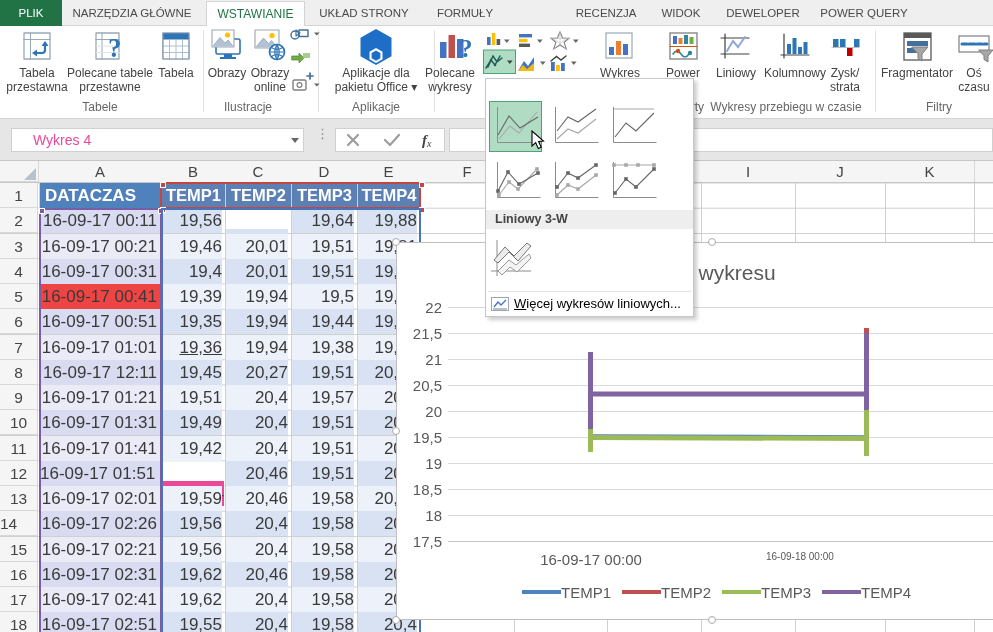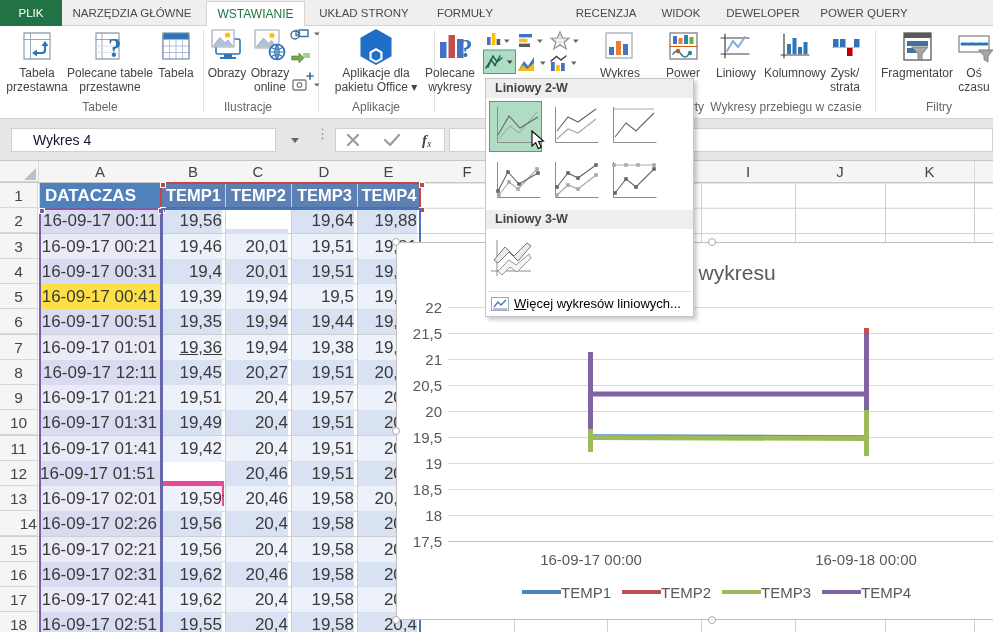--- a/index.html
+++ b/index.html
@@ -212,21 +212,21 @@
 </g>
 
 <g transform="translate(539,10)">
 <rect x="0" y="0" width="30" height="16" fill="#fff" stroke="#7f7f7f" stroke-width="1.2"></rect>
 <path d="M3 8 h5 M10 8 h6 M18 8 h5 M25 8 h3" stroke="#2e75b6" stroke-width="3"></path>
 <path d="M20 14 h14 l-5 6 v6 l-4 -2.5 v-3.5 z" fill="#a6a6a6" stroke="#7f7f7f"></path>
 </g>
 </g>
     </svg>
 <div class="abs" style="left:0;top:119px;width:993px;height:42px;background:#e6e6e6;border-bottom:1px solid #c6c6c6;box-sizing:border-box;"></div>
-<div class="abs" style="left:11px;top:128px;width:265px;height:24px;background:#fff;border:1px solid #d0d0d0;box-sizing:border-box;font-size:14px;color:#0f172a;line-height:22px;padding-left:21px;">Wykres 4</div>
+<div class="abs" style="left:11px;top:128px;width:293px;height:24px;background:#fff;border:1px solid #d0d0d0;box-sizing:border-box;font-size:14px;color:#ec4899;line-height:22px;padding-left:21px;">Wykres 4</div>
 <div class="abs" style="left:291px;top:138px;width:0;height:0;border-left:4px solid transparent;border-right:4px solid transparent;border-top:5px solid #666;"></div>
 <div class="abs" style="left:316px;top:131px;width:3px;height:18px;color:#8a8a8a;font-size:13px;line-height:6px;">⋮</div>
 <div class="abs" style="left:335px;top:128px;width:110px;height:24px;background:#fff;border:1px solid #d0d0d0;box-sizing:border-box;"></div>
 <svg class="abs" style="left:335px;top:128px;" width="110" height="24" viewBox="0 0 110 24">
 <path d="M13 7 L23 17 M23 7 L13 17" stroke="#9d9d9d" stroke-width="2.2" stroke-linecap="round"></path>
 <path d="M50 12 L55 17 L64 7" stroke="#9d9d9d" stroke-width="2.2" fill="none" stroke-linecap="round" stroke-linejoin="round"></path>
 <text x="87" y="17" font-size="15" font-style="italic" font-weight="bold" fill="#444" font-family="Liberation Serif,serif">f</text>
 <text x="92" y="19" font-size="10" font-style="italic" fill="#444" font-family="Liberation Serif,serif">x</text>
 </svg>
 <div class="abs" style="left:449px;top:128px;width:544px;height:24px;background:#fff;border:1px solid #d0d0d0;box-sizing:border-box;"></div>
@@ -284,21 +284,21 @@
 <div class="abs" style="left:0;top:258.8px;width:38px;height:25.25px;background:#f5f5f5;border-right:1px solid #d8d8d8;border-bottom:1px solid #d8d8d8;box-sizing:border-box;font-size:15.5px;color:#444;text-align:center;line-height:25.25px;">4</div>
 <div class="abs" style="left:0;top:284.0px;width:38px;height:25.25px;background:#f5f5f5;border-right:1px solid #d8d8d8;border-bottom:1px solid #d8d8d8;box-sizing:border-box;font-size:15.5px;color:#444;text-align:center;line-height:25.25px;">5</div>
 <div class="abs" style="left:0;top:309.2px;width:38px;height:25.25px;background:#f5f5f5;border-right:1px solid #d8d8d8;border-bottom:1px solid #d8d8d8;box-sizing:border-box;font-size:15.5px;color:#444;text-align:center;line-height:25.25px;">6</div>
 <div class="abs" style="left:0;top:334.5px;width:38px;height:25.25px;background:#f5f5f5;border-right:1px solid #d8d8d8;border-bottom:1px solid #d8d8d8;box-sizing:border-box;font-size:15.5px;color:#444;text-align:center;line-height:25.25px;">7</div>
 <div class="abs" style="left:0;top:359.8px;width:38px;height:25.25px;background:#f5f5f5;border-right:1px solid #d8d8d8;border-bottom:1px solid #d8d8d8;box-sizing:border-box;font-size:15.5px;color:#444;text-align:center;line-height:25.25px;">8</div>
 <div class="abs" style="left:0;top:385.0px;width:38px;height:25.25px;background:#f5f5f5;border-right:1px solid #d8d8d8;border-bottom:1px solid #d8d8d8;box-sizing:border-box;font-size:15.5px;color:#444;text-align:center;line-height:25.25px;">9</div>
 <div class="abs" style="left:0;top:410.2px;width:38px;height:25.25px;background:#f5f5f5;border-right:1px solid #d8d8d8;border-bottom:1px solid #d8d8d8;box-sizing:border-box;font-size:15.5px;color:#444;text-align:center;line-height:25.25px;">10</div>
 <div class="abs" style="left:0;top:435.5px;width:38px;height:25.25px;background:#f5f5f5;border-right:1px solid #d8d8d8;border-bottom:1px solid #d8d8d8;box-sizing:border-box;font-size:15.5px;color:#444;text-align:center;line-height:25.25px;">11</div>
 <div class="abs" style="left:0;top:460.8px;width:38px;height:25.25px;background:#f5f5f5;border-right:1px solid #d8d8d8;border-bottom:1px solid #d8d8d8;box-sizing:border-box;font-size:15.5px;color:#444;text-align:center;line-height:25.25px;">12</div>
 <div class="abs" style="left:0;top:486.0px;width:38px;height:25.25px;background:#f5f5f5;border-right:1px solid #d8d8d8;border-bottom:1px solid #d8d8d8;box-sizing:border-box;font-size:15.5px;color:#444;text-align:center;line-height:25.25px;">13</div>
-<div class="abs" style="left:0;top:511.2px;width:38px;height:25.25px;background:#f5f5f5;border-right:1px solid #d8d8d8;border-bottom:1px solid #d8d8d8;box-sizing:border-box;font-size:15.5px;color:#444;text-align:right;line-height:25.25px;">14</div>
+<div class="abs" style="left:0;top:511.2px;width:38px;height:25.25px;background:#f5f5f5;border-right:1px solid #d8d8d8;border-bottom:1px solid #d8d8d8;box-sizing:border-box;font-size:15.5px;color:#444;text-align:left;line-height:25.25px;">14</div>
 <div class="abs" style="left:0;top:536.5px;width:38px;height:25.25px;background:#f5f5f5;border-right:1px solid #d8d8d8;border-bottom:1px solid #d8d8d8;box-sizing:border-box;font-size:15.5px;color:#444;text-align:center;line-height:25.25px;">15</div>
 <div class="abs" style="left:0;top:561.8px;width:38px;height:25.25px;background:#f5f5f5;border-right:1px solid #d8d8d8;border-bottom:1px solid #d8d8d8;box-sizing:border-box;font-size:15.5px;color:#444;text-align:center;line-height:25.25px;">16</div>
 <div class="abs" style="left:0;top:587.0px;width:38px;height:25.25px;background:#f5f5f5;border-right:1px solid #d8d8d8;border-bottom:1px solid #d8d8d8;box-sizing:border-box;font-size:15.5px;color:#444;text-align:center;line-height:25.25px;">17</div>
 <div class="abs" style="left:0;top:612.2px;width:38px;height:25.25px;background:#f5f5f5;border-right:1px solid #d8d8d8;border-bottom:1px solid #d8d8d8;box-sizing:border-box;font-size:15.5px;color:#444;text-align:center;line-height:25.25px;">18</div>
 <div class="cell" style="left:40px;top:183.0px;width:120px;height:25px;background:#4f81bd;color:#fff;font-weight:bold;font-size:17px;padding-left:5px;box-sizing:border-box;">DATACZAS</div>
 <div class="cell" style="left:162px;top:183.0px;width:63px;height:25px;background:#5c80b4;color:#fff;font-weight:bold;font-size:16.5px;text-align:center;">TEMP1</div>
 <div class="cell" style="left:226px;top:183.0px;width:65px;height:25px;background:#5c80b4;color:#fff;font-weight:bold;font-size:16.5px;text-align:center;">TEMP2</div>
 <div class="cell" style="left:292px;top:183.0px;width:65px;height:25px;background:#5c80b4;color:#fff;font-weight:bold;font-size:16.5px;text-align:center;">TEMP3</div>
 <div class="cell" style="left:358px;top:183.0px;width:62px;height:25px;background:#5c80b4;color:#fff;font-weight:bold;font-size:16.5px;text-align:center;">TEMP4</div>
 <div class="cell" style="left:40px;top:208.2px;width:120px;height:25.25px;background:#d9dcf0;text-align:right;padding-right:3px;box-sizing:border-box;">16-09-17 00:11</div>
@@ -309,21 +309,21 @@
 <div class="cell" style="left:40px;top:233.5px;width:120px;height:25.25px;background:#ebebf7;text-align:right;padding-right:3px;box-sizing:border-box;">16-09-17 00:21</div>
 <div class="cell num" style="left:162px;top:233.5px;width:60px;height:25.25px;background:#edf1fa;">19,46</div>
 <div class="cell num" style="left:226px;top:233.5px;width:62px;height:25.25px;background:#edf1fa;">20,01</div>
 <div class="cell num" style="left:292px;top:233.5px;width:62px;height:25.25px;background:#edf1fa;">19,51</div>
 <div class="cell num" style="left:358px;top:233.5px;width:59px;height:25.25px;background:#edf1fa;">19,81</div>
 <div class="cell" style="left:40px;top:258.8px;width:120px;height:25.25px;background:#d9dcf0;text-align:right;padding-right:3px;box-sizing:border-box;">16-09-17 00:31</div>
 <div class="cell num" style="left:162px;top:258.8px;width:60px;height:25.25px;background:#d9e2f3;">19,4</div>
 <div class="cell num" style="left:226px;top:258.8px;width:62px;height:25.25px;background:#d9e2f3;">20,01</div>
 <div class="cell num" style="left:292px;top:258.8px;width:62px;height:25.25px;background:#d9e2f3;">19,51</div>
 <div class="cell num" style="left:358px;top:258.8px;width:59px;height:25.25px;background:#d9e2f3;">19,75</div>
-<div class="cell" style="left:40px;top:284.0px;width:120px;height:25.25px;background:#fde047;text-align:right;padding-right:3px;box-sizing:border-box;">16-09-17 00:41</div>
+<div class="cell" style="left:40px;top:284.0px;width:120px;height:25.25px;background:#ef4444;text-align:right;padding-right:3px;box-sizing:border-box;">16-09-17 00:41</div>
 <div class="cell num" style="left:162px;top:284.0px;width:60px;height:25.25px;background:#edf1fa;">19,39</div>
 <div class="cell num" style="left:226px;top:284.0px;width:62px;height:25.25px;background:#edf1fa;">19,94</div>
 <div class="cell num" style="left:292px;top:284.0px;width:62px;height:25.25px;background:#edf1fa;">19,5</div>
 <div class="cell num" style="left:358px;top:284.0px;width:59px;height:25.25px;background:#edf1fa;">19,72</div>
 <div class="cell" style="left:40px;top:309.2px;width:120px;height:25.25px;background:#d9dcf0;text-align:right;padding-right:3px;box-sizing:border-box;">16-09-17 00:51</div>
 <div class="cell num" style="left:162px;top:309.2px;width:60px;height:25.25px;background:#d9e2f3;">19,35</div>
 <div class="cell num" style="left:226px;top:309.2px;width:62px;height:25.25px;background:#d9e2f3;">19,94</div>
 <div class="cell num" style="left:292px;top:309.2px;width:62px;height:25.25px;background:#d9e2f3;">19,44</div>
 <div class="cell num" style="left:358px;top:309.2px;width:59px;height:25.25px;background:#d9e2f3;">19,65</div>
 <div class="cell" style="left:40px;top:334.5px;width:120px;height:25.25px;background:#ebebf7;text-align:right;padding-right:3px;box-sizing:border-box;">16-09-17 01:01</div>
@@ -426,31 +426,30 @@
       <line x1="194.5" y1="193.2" x2="470.5" y2="194.2" stroke="#4f81bd" stroke-width="2"></line>
       <line x1="470.5" y1="86" x2="470.5" y2="96" stroke="#c0504d" stroke-width="5"></line>
       <line x1="194.5" y1="110" x2="194.5" y2="189" stroke="#8064a2" stroke-width="5"></line>
       <line x1="194.5" y1="152" x2="470.5" y2="152" stroke="#8064a2" stroke-width="5"></line>
       <line x1="470.5" y1="91" x2="470.5" y2="168" stroke="#8064a2" stroke-width="5"></line>
       <line x1="194.5" y1="187" x2="194.5" y2="210" stroke="#9bbb59" stroke-width="5"></line>
       <line x1="194.5" y1="195.5" x2="470.5" y2="196.5" stroke="#9bbb59" stroke-width="5"></line>
       <line x1="470.5" y1="168" x2="470.5" y2="214" stroke="#9bbb59" stroke-width="5"></line>
     </svg>
 <div class="abs" style="left:491px;top:551px;width:200px;text-align:center;font-size:15px;color:#595959;">16-09-17 00:00</div>
-<div class="abs" style="left:766px;top:551px;width:200px;text-align:center;font-size:15px;color:#595959;">16-09-18 00:00</div>
+<div class="abs" style="left:766px;top:551px;width:200px;font-size:10px;color:#595959;">16-09-18 00:00</div>
 <div class="abs" style="left:522px;top:590px;width:39px;height:4px;background:#4f81bd;"></div>
 <div class="abs" style="left:561px;top:584px;font-size:15px;color:#595959;">TEMP1</div>
 <div class="abs" style="left:622px;top:590px;width:39px;height:4px;background:#c0504d;"></div>
 <div class="abs" style="left:661px;top:584px;font-size:15px;color:#595959;">TEMP2</div>
 <div class="abs" style="left:722px;top:590px;width:39px;height:4px;background:#9bbb59;"></div>
 <div class="abs" style="left:761px;top:584px;font-size:15px;color:#595959;">TEMP3</div>
 <div class="abs" style="left:822px;top:590px;width:39px;height:4px;background:#8064a2;"></div>
 <div class="abs" style="left:861px;top:584px;font-size:15px;color:#595959;">TEMP4</div>
 <div class="abs" style="left:485px;top:78px;width:209px;height:239px;background:#fff;border:1px solid #c6c6c6;box-sizing:border-box;box-shadow:3px 3px 4px rgba(0,0,0,0.2);"></div>
-<div class="abs" style="left:486px;top:79px;width:207px;height:19px;background:#eeeeee;font-size:12.5px;font-weight:bold;color:#444;line-height:19px;padding-left:9px;box-sizing:border-box;">Liniowy 2-W</div>
 <div class="abs" style="left:486px;top:210px;width:207px;height:19px;background:#eeeeee;font-size:12.5px;font-weight:bold;color:#444;line-height:19px;padding-left:9px;box-sizing:border-box;">Liniowy 3-W</div>
 <div class="abs" style="left:489px;top:101px;width:53px;height:51px;background:#b0dcc4;border:1px solid #4ca376;box-sizing:border-box;"></div>
 <svg class="abs" style="left:493px;top:105px" width="50" height="42" viewBox="0 0 50 42">
       <path d="M4.5 2 v35.5 h43" fill="none" stroke="#8c8c8c" stroke-width="1"></path>
       <path d="M6 34 L17 21 L26 28 L44 7" fill="none" stroke="#a8a8a8" stroke-width="1.1"></path>
       <path d="M5 30 L16 11 L27 23 L45 12" fill="none" stroke="#666" stroke-width="1.1"></path>
     </svg>
 <svg class="abs" style="left:551px;top:105px" width="50" height="42" viewBox="0 0 50 42">
       <path d="M4.5 2 v35.5 h43" fill="none" stroke="#8c8c8c" stroke-width="1"></path>
       <path d="M6 34 L17 24 L27 28 L45 14" fill="none" stroke="#a8a8a8" stroke-width="1.1"></path>

